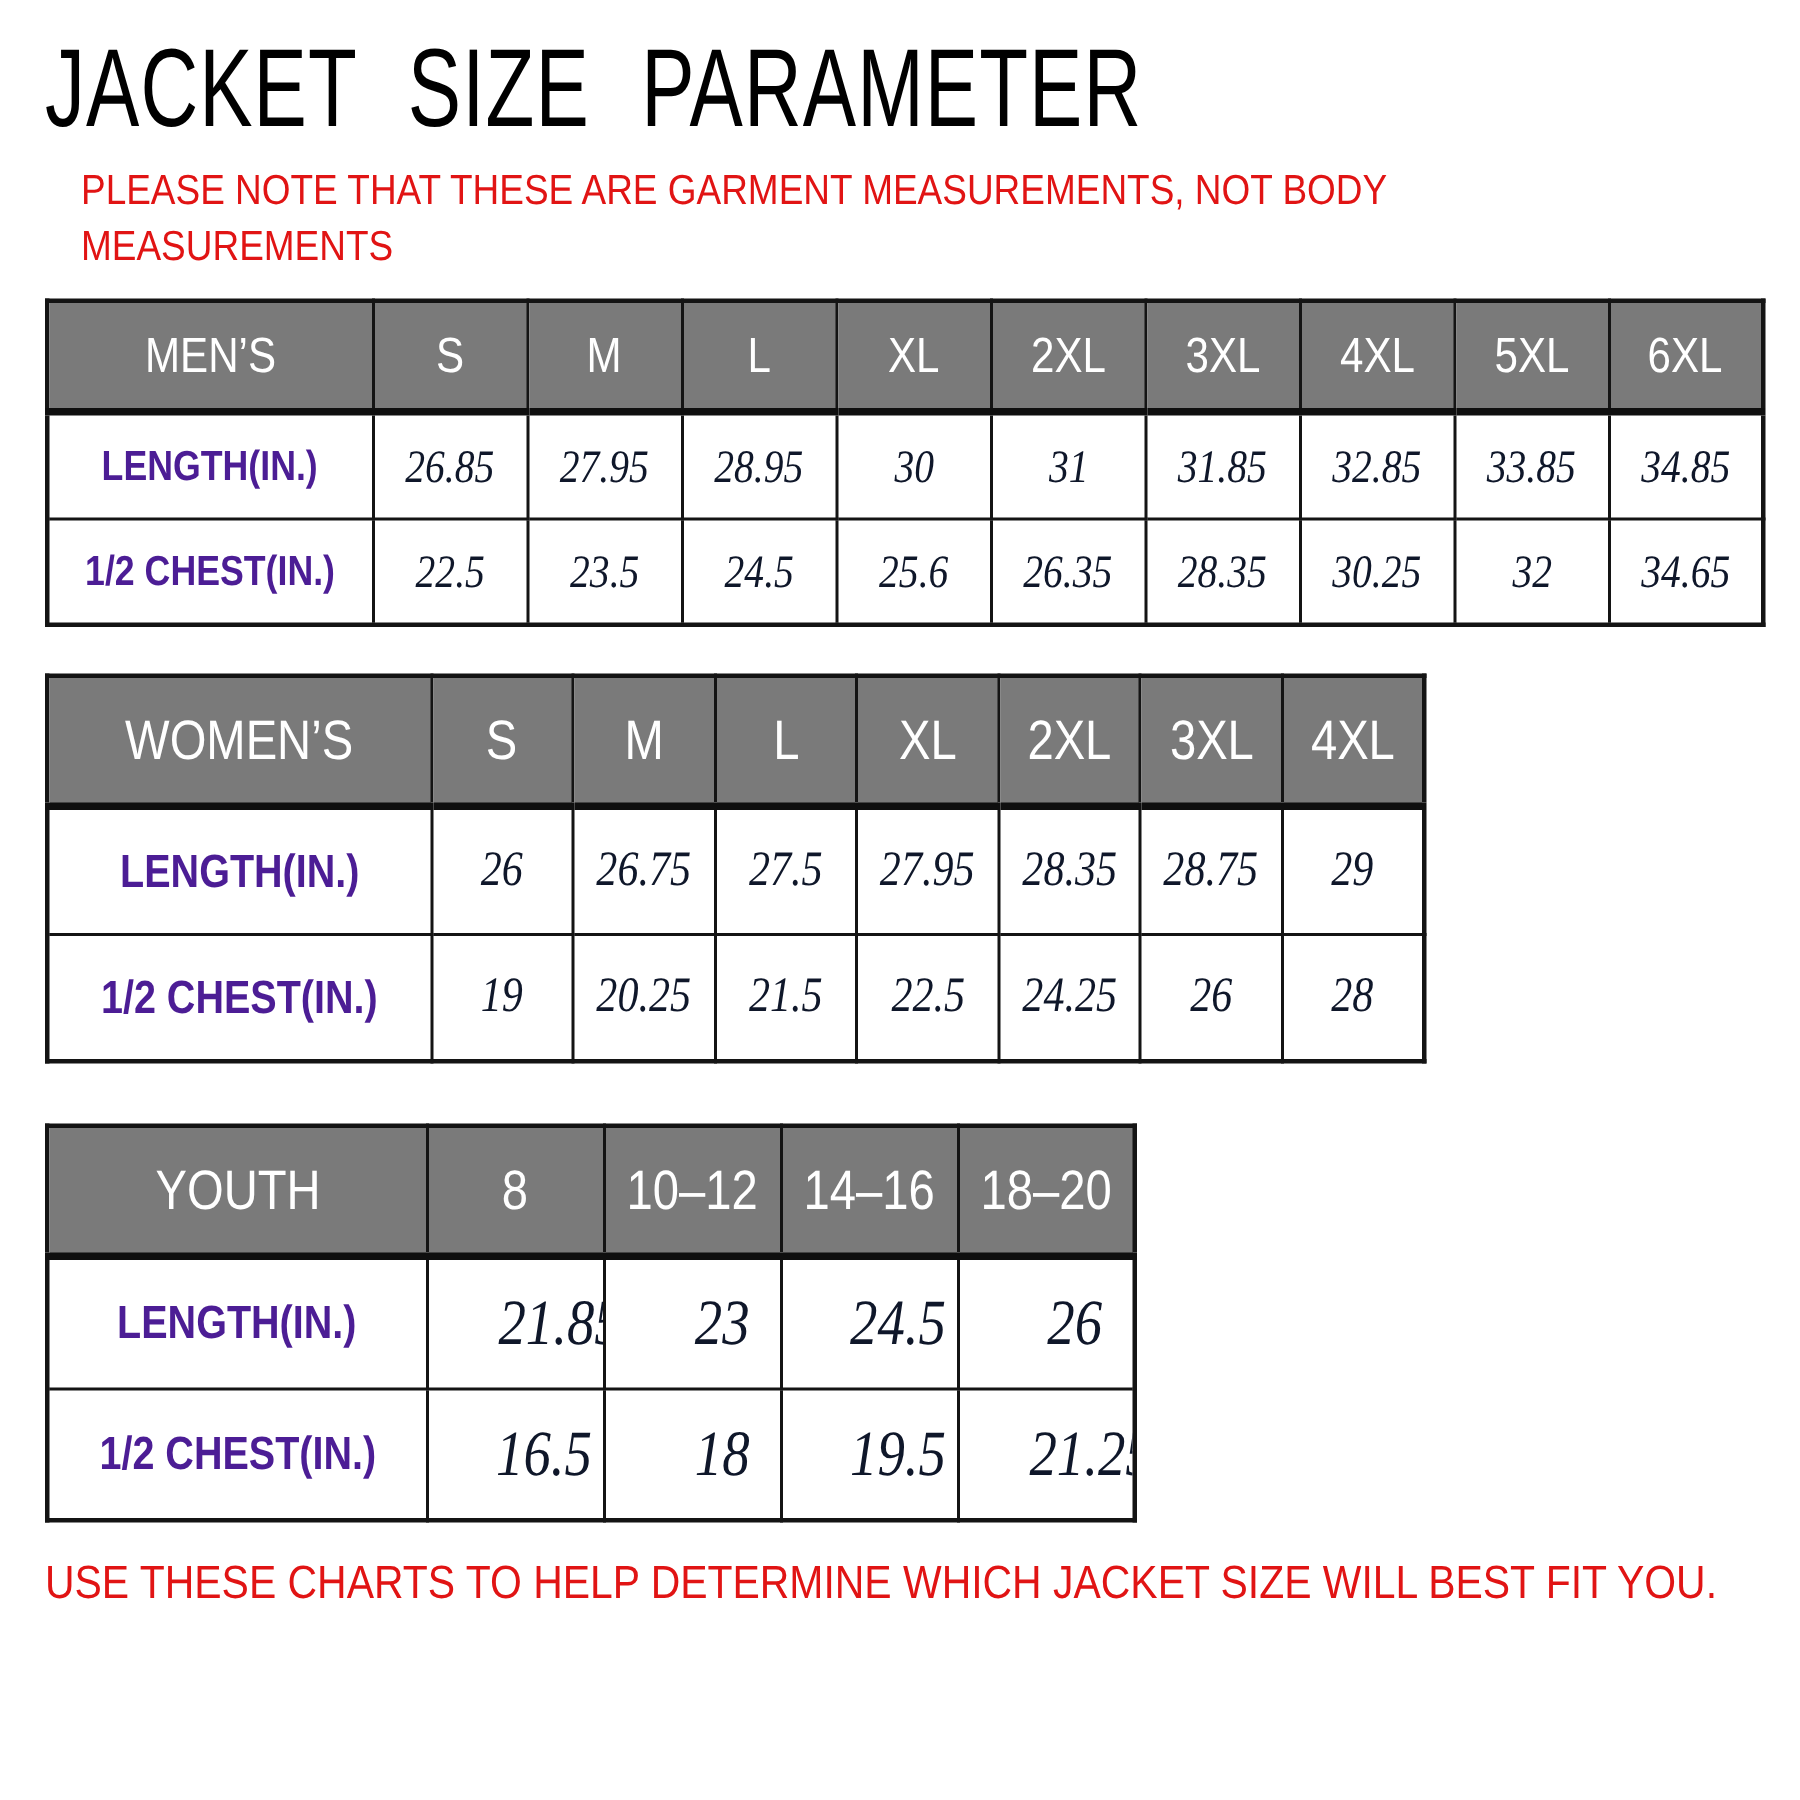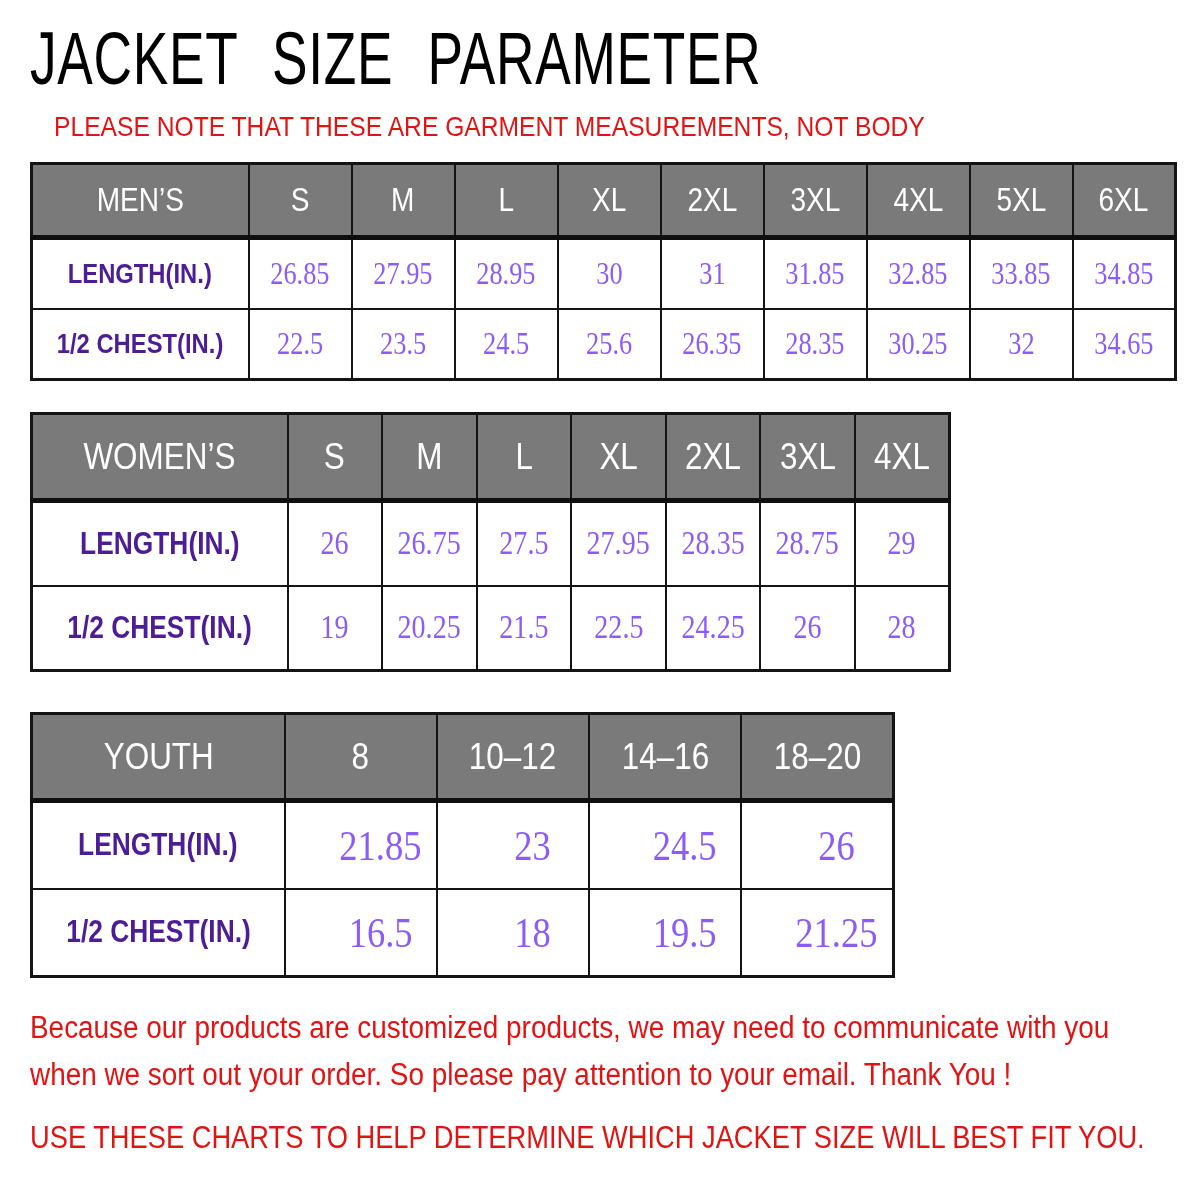--- a/index.html
+++ b/index.html
@@ -43,40 +43,40 @@
   th, td {
     border: 2px solid #141414;
     text-align: center; vertical-align: middle;
     padding: 0; overflow: hidden;
   }
   thead th {
     background: #7a7a7a; color: #ffffff;
     font-weight: 500;
     border-bottom: 5px solid #0f0f0f;
   }
-  td.val { font-family: "Liberation Serif", serif; color: #8b5cf6; }
+  td.val { font-family: "Liberation Serif", serif; color: #0f172a; font-style: italic; }
   td.rowlabel { color: #4c1d95; font-weight: 700; }
 
   #mens { width: 1147px; margin-top: 17px; }
   #mens th:first-child { width: 217px; }
   #mens thead tr { height: 74px; }
   #mens tbody tr { height: 71px; }
   #mens thead { font-size: 33px; }
   #mens td.rowlabel { font-size: 28px; }
   #mens td.val { font-size: 31px; }
 
   #womens { width: 921px; margin-top: 31px; }
   #womens th:first-child { width: 256px; }
   #womens thead tr { height: 87px; }
   #womens tbody tr { height: 85px; }
   #womens thead { font-size: 37px; }
   #womens td.rowlabel { font-size: 31px; }
   #womens td.val { font-size: 33px; }
 
-  #youth { width: 865px; margin-top: 40px; }
+  #youth { width: 728px; margin-top: 40px; }
   #youth th:first-child { width: 253px; }
   #youth thead tr { height: 87px; }
   #youth tbody tr { height: 88px; }
   #youth thead { font-size: 37px; }
   #youth td.rowlabel { font-size: 31px; }
   #youth td.val { font-size: 43px; padding-left: 39px; }
 
   
   .footer-para {
     margin: 26px 0 0 30px;
@@ -93,20 +93,21 @@
 </style>
 </head>
 <body>
 
 <div class="page">
 
   <h1 class="title"><span class="cxl">JACKET SIZE PARAMETER</span></h1>
 
   <div class="note">
     <div><span class="cxl">PLEASE NOTE THAT THESE ARE GARMENT MEASUREMENTS, NOT BODY</span></div>
+    <div><span class="cxl">MEASUREMENTS</span></div>
   </div>
 
   <table id="mens">
       <thead>
         <tr>
           <th><span class="cx">MEN’S</span></th>
           <th><span class="cx">S</span></th>
           <th><span class="cx">M</span></th>
           <th><span class="cx">L</span></th>
           <th><span class="cx">XL</span></th>
@@ -203,22 +204,18 @@
         <tr>
           <td class="rowlabel"><span class="cx">1/2 CHEST(IN.)</span></td>
           <td class="val"><span class="cx">16.5</span></td>
           <td class="val"><span class="cx">18</span></td>
           <td class="val"><span class="cx">19.5</span></td>
           <td class="val"><span class="cx">21.25</span></td>
         </tr>
       </tbody>
     </table>
 
-  <div class="footer-para">
-    <div><span class="cxl">Because our products are customized products, we may need to communicate with you</span></div>
-    <div><span class="cxl">when we sort out your order. So please pay attention to your email. Thank You !</span></div>
-  </div>
 
   <div class="footer-advice">
     <span class="cxl">USE THESE CHARTS TO HELP DETERMINE WHICH JACKET SIZE WILL BEST FIT YOU.</span>
   </div>
 
 </div>
 
 </body></html>

